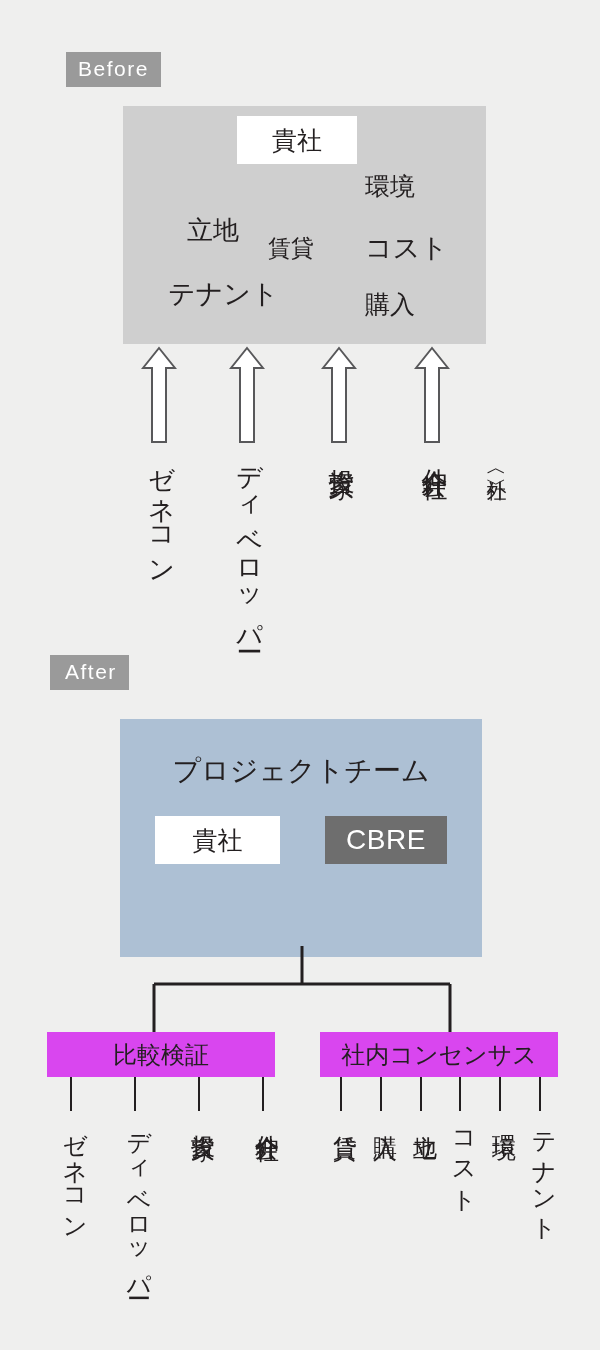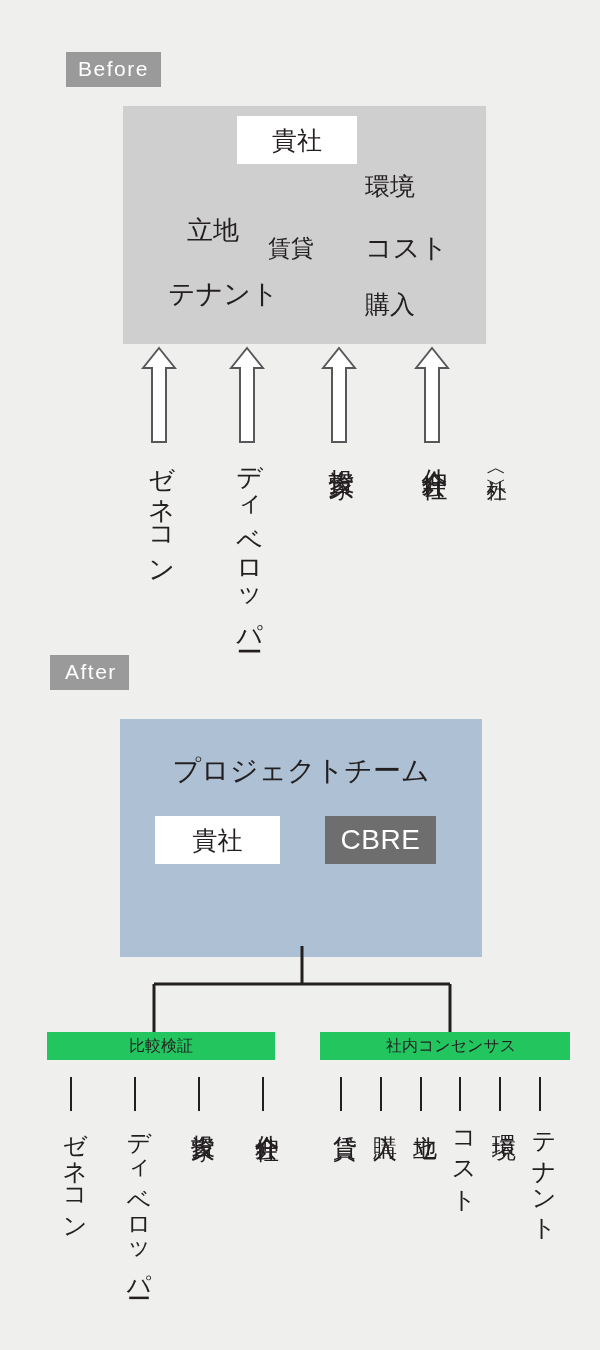--- a/index.html
+++ b/index.html
@@ -119,21 +119,21 @@
     display: flex;
     align-items: center;
     justify-content: center;
     font-size: 25px;
     color: #231f20;
   }
   #after-cbre-box {
     position: absolute;
     left: 205px;
     top: 97px;
-    width: 111px;
+    width: 122px;
     height: 48px;
     background: #6e6e6e;
     display: flex;
     align-items: center;
     justify-content: center;
     font-size: 28px;
     color: #ffffff;
     letter-spacing: 0.5px;
   }
   #after-subtitle {
@@ -151,30 +151,30 @@
     position: absolute;
     left: 150px;
     top: 946px;
     width: 304px;
     height: 86px;
   }
 
   
   .branch-box {
     position: absolute;
-    background: #22c55e;
-    display: flex;
-    align-items: center;
-    justify-content: center;
-    font-size: 16px;
-    color: #231f20;
-    height: 28px;
+    background: #d946ef;
+    display: flex;
+    align-items: center;
+    justify-content: center;
+    font-size: 24px;
+    color: #231f20;
+    height: 45px;
   }
   #branch-box-left  { left: 47px;  top: 1032px; width: 228px; }
-  #branch-box-right { left: 320px; top: 1032px; width: 238px; padding-left: 12px; }
+  #branch-box-right { left: 320px; top: 1032px; width: 238px; }
 
   
   .stem {
     position: absolute;
     width: 2px;
     background: #231f20;
   }
 
   
   .vlabel-sm {

